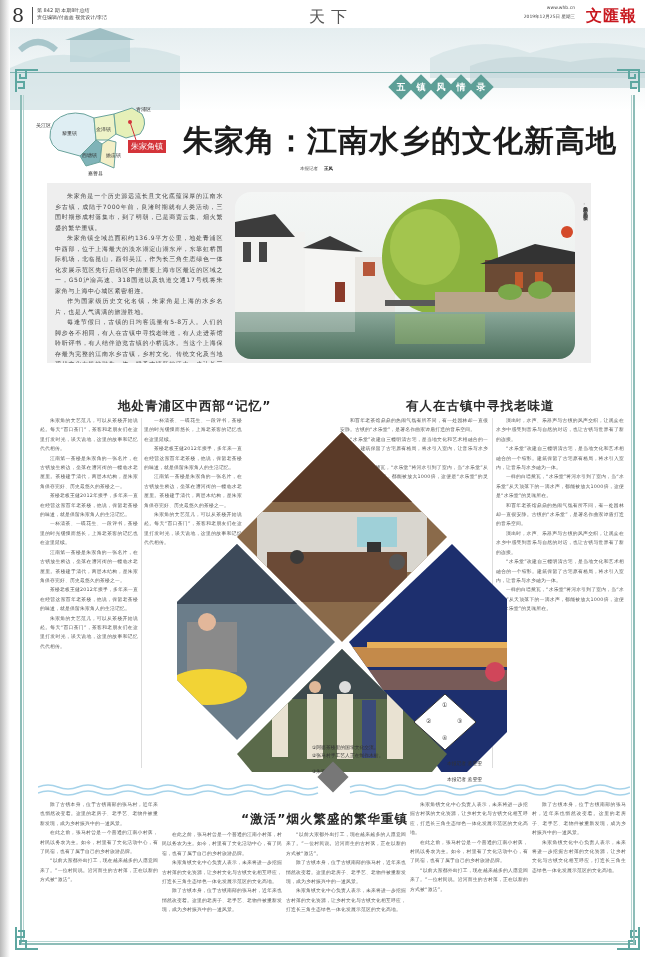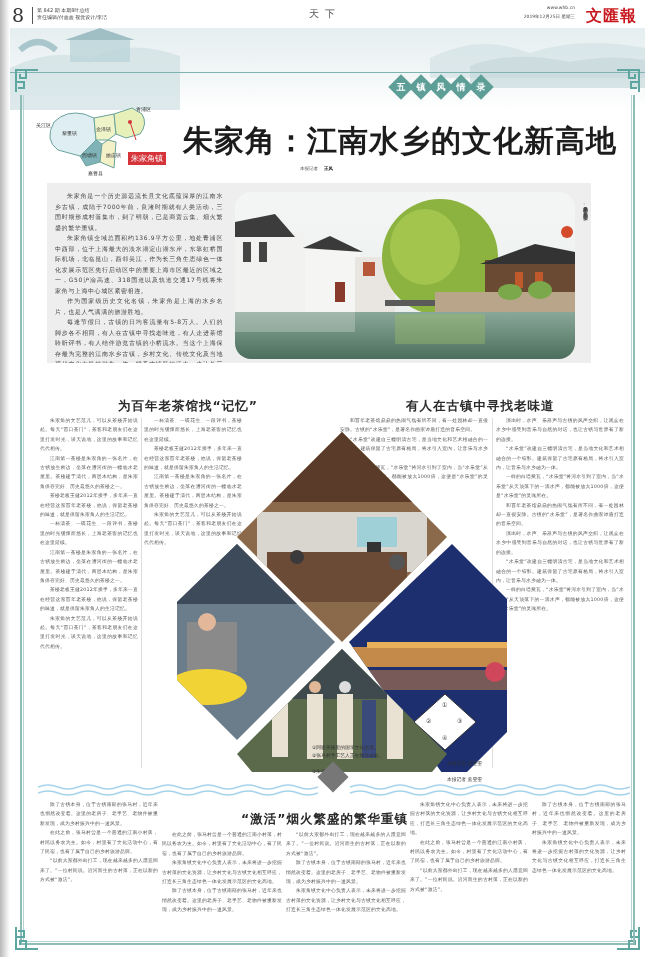--- a/index.html
+++ b/index.html
@@ -7,21 +7,21 @@
   body { position: relative; font-family: "DejaVu Sans", sans-serif; color: #333; }
 
   .left-shadow { position: absolute; left: 0; top: 0; width: 10px; height: 957px;
     background: linear-gradient(to right, #b9b9b9, #ececec 70%, #fff); }
 
   
   .masthead { position: absolute; left: 10px; top: 0; width: 635px; height: 30px; }
   .page-no { position: absolute; left: 2px; top: 4px; font-family: "DejaVu Serif", serif; font-size: 19px; color: #333; }
   .page-sep { position: absolute; left: 22px; top: 7px; width: 1px; height: 17px; background: #555; }
   .issue-info { position: absolute; left: 27px; top: 7px; font-size: 5px; line-height: 7px; color: #444; white-space: nowrap; }
-  .section-name { position: absolute; left: 299px; top: 7px; font-size: 10px; color: #555; letter-spacing: 6px; font-family: "DejaVu Sans", sans-serif; }
+  .section-name { position: absolute; left: 299px; top: 7px; font-size: 16px; color: #555; letter-spacing: 6px; font-family: "DejaVu Sans", sans-serif; }
   .site-url { position: absolute; right: 70px; top: 5px; font-size: 4.5px; color: #444; }
   .pub-date { position: absolute; right: 70px; top: 14px; font-size: 4.5px; color: #444; white-space: nowrap; }
   .paper-name { position: absolute; right: 8px; top: 6px; font-size: 16px; color: #c8181f; font-weight: bold; letter-spacing: 1px; font-family: "DejaVu Serif", serif; }
 
   
   .banner { position: absolute; left: 10px; top: 28px; width: 635px; height: 82px;
     background: linear-gradient(to bottom, #e5eef0 0%, #f2f6f7 55%, #fff 100%); overflow: hidden; }
   .banner-hills { position: absolute; left: 0; top: 0; width: 635px; height: 82px; }
   .banner-rule { position: absolute; left: 0; top: 44px; width: 635px; height: 1px; background: #7fb4b1; }
   .banner-title { position: absolute; left: 140px; top: 6px; font-family: "DejaVu Serif", serif;
@@ -38,21 +38,21 @@
   .frame-inner { position: absolute; left: 23px; top: 95px; width: 609px; height: 847px; border: 1px solid #b5d4d1; border-top: none; }
   .corner { position: absolute; width: 26px; height: 26px; }
   .corner.tl { left: 14px; top: 68px; }
   .corner.tr { right: 4px; top: 68px; transform: scaleX(-1); }
   .corner.bl { left: 14px; bottom: 6px; transform: scaleY(-1); }
   .corner.br { right: 4px; bottom: 6px; transform: scale(-1,-1); }
 
   
   .map { position: absolute; left: 36px; top: 100px; width: 140px; height: 75px; }
   .map-label { position: absolute; font-size: 5px; color: #333; white-space: nowrap; }
-  .map-tag { position: absolute; left: 92px; top: 40px; background: #d4343a; color: #fff; font-size: 8px; padding: 1px 3px; white-space: nowrap; margin-top: 12px; }
+  .map-tag { position: absolute; left: 92px; top: 40px; background: #d4343a; color: #fff; font-size: 8px; padding: 1px 3px; white-space: nowrap; }
 
   
   .headline { position: absolute; left: 183px; top: 121px; font-size: 30px; font-weight: bold; color: #1c1c1c; letter-spacing: 1px; white-space: nowrap; }
   .byline { position: absolute; left: 300px; top: 166px; font-size: 4.5px; color: #555; white-space: nowrap; }
   .byline b { margin-left: 6px; color: #222; }
 
   
   .lede-box { position: absolute; left: 47px; top: 183px; width: 182px; height: 180px; background: #eeeeee; padding: 8px 6px 4px 8px; overflow: hidden; }
   .lede-box p { font-size: 6px; line-height: 10.5px; color: #444; text-indent: 12px; letter-spacing: 0.6px; text-align: justify; }
 
@@ -211,21 +211,21 @@
       <rect x="0" y="120" width="340" height="47" fill="url(#water)"></rect>
       <rect x="0" y="120" width="120" height="20" fill="#c9d2cc" opacity="0.4"></rect>
       <rect x="160" y="122" width="90" height="30" fill="#9abf66" opacity="0.4"></rect>
     </svg>
   </div>
   <div class="hero-caption">朱家角的水乡风景。（摄影 王凤  制图 赵孚实）</div>
 </div>
 
 <div class="side-rule"></div>
 
-<h2 class="sec-title" style="left:118px;top:398px">为百年老茶馆找“记忆”</h2>
+<h2 class="sec-title" style="left:118px;top:398px">地处青浦区中西部“记忆”</h2>
 <div class="col" style="left:40px;top:416px;width:98px;height:356px">
   <p>朱家角的文艺范儿，可以从茶楼开始说起。每天“百口茶门”，茶客和老朋友们在这里打发时光，谈天说地，这里的故事和记忆代代相传。</p>
   <p>江南第一茶楼是朱家角的一张名片，在古镇放生桥边，坐落在漕河街的一幢临水老屋里。茶楼建于清代，两层木结构，是朱家角保存完好、历史最悠久的茶楼之一。</p>
   <p>茶楼老板王健2012年接手，多年来一直在经营这家百年老茶楼，他说，保留老茶楼的味道，就是保留朱家角人的生活记忆。</p>
   <p>一杯清茶、一碟花生、一段评书，茶楼里的时光缓慢而悠长，上海老茶客的记忆也在这里延续。</p>
   <p>江南第一茶楼是朱家角的一张名片，在古镇放生桥边，坐落在漕河街的一幢临水老屋里。茶楼建于清代，两层木结构，是朱家角保存完好、历史最悠久的茶楼之一。</p>
   <p>茶楼老板王健2012年接手，多年来一直在经营这家百年老茶楼，他说，保留老茶楼的味道，就是保留朱家角人的生活记忆。</p>
   <p>朱家角的文艺范儿，可以从茶楼开始说起。每天“百口茶门”，茶客和老朋友们在这里打发时光，谈天说地，这里的故事和记忆代代相传。</p>
 </div>
 <div class="col-rule" style="left:141px;top:418px;height:350px"></div>

